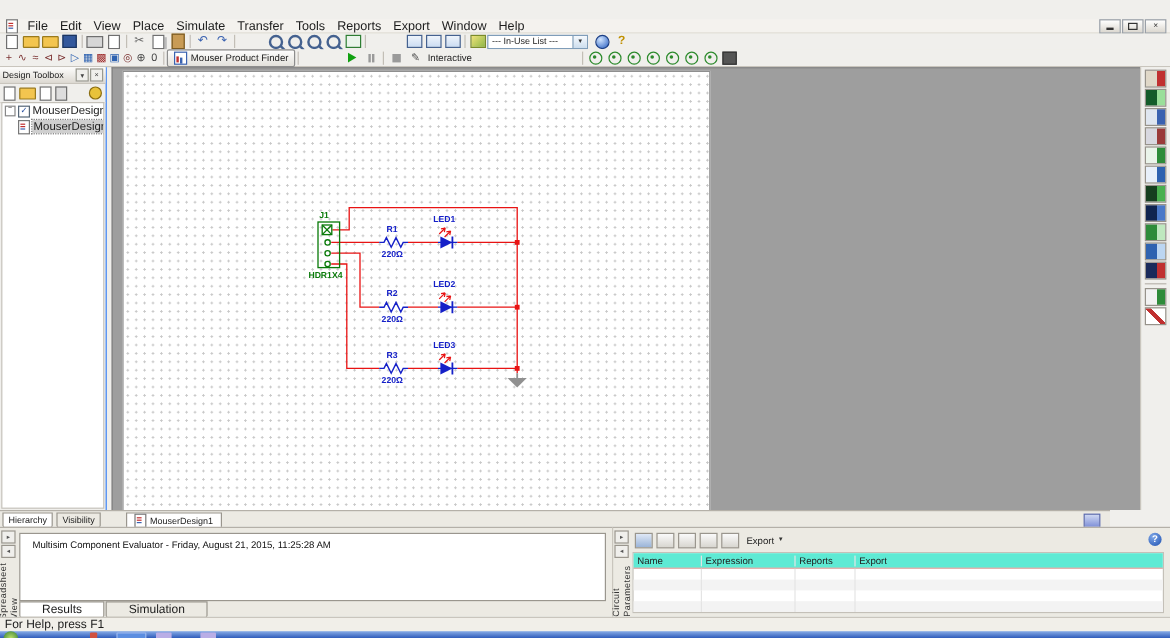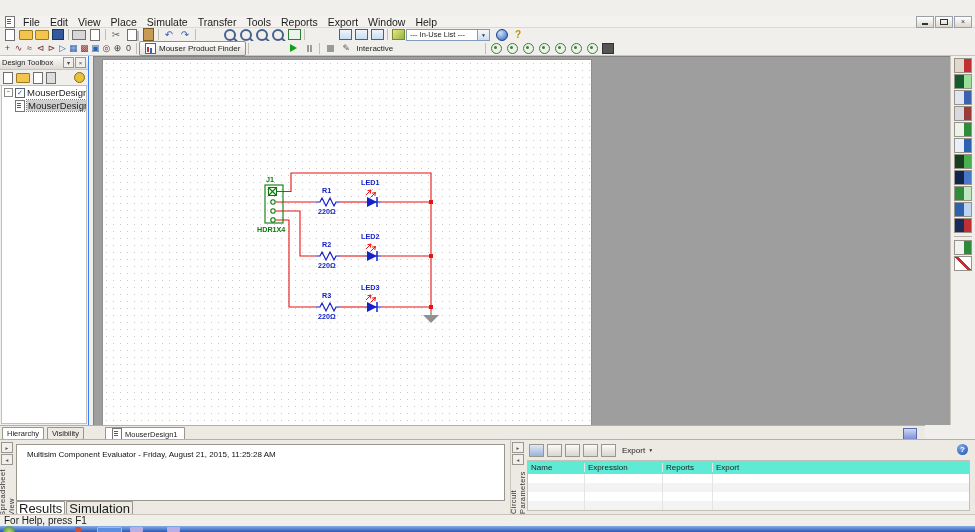--- a/index.html
+++ b/index.html
@@ -114,22 +114,22 @@
   .tabcorner{position:absolute;right:8px;top:2px;width:12px;height:10px;background:linear-gradient(#cfd8f2,#7f90d8);border:1px solid #5a6ab0}
   
   .bl{left:0;top:439px;width:510px;height:75px;background:#eceae3;border-top:1px solid #b4b0a8;box-sizing:border-box}
   .br{left:510px;top:439px;width:465px;height:75px;background:#eceae3;border-top:1px solid #b4b0a8;border-left:1px solid #c9c5bd;box-sizing:border-box}
   .strip{position:absolute;left:0;top:0;width:14px;height:100%;display:flex;flex-direction:column;align-items:center;padding-top:2px;gap:1px;box-sizing:border-box}
   .minib{width:10px;height:9px;border:1px solid #9a968e;background:#f0efec;display:flex;align-items:center;justify-content:center;font-size:5.5px;color:#555;flex:none}
   .vlab{writing-mode:vertical-rl;transform:rotate(180deg);font-size:7.5px;color:#333;margin-top:3px;letter-spacing:.4px}
   .logbox{position:absolute;left:16px;top:4px;width:489px;height:57px;background:#fff;border:1px solid #9a968e;
     font-size:8px;line-height:9.5px;padding:5px 0 0 10px;box-sizing:border-box;color:#111}
   .btabs{position:absolute;left:16px;top:61px;display:flex}
-  .btab{height:12px;border:1px solid #9a968e;background:#eceae3;font-size:13px;display:flex;align-items:center;
-    padding:0 2px;border-radius:0 0 2px 2px;margin-right:1px}
+  .btab{height:12px;border:1px solid #9a968e;background:#eceae3;font-size:10px;display:flex;align-items:center;
+    padding:0 18px;border-radius:0 0 2px 2px;margin-right:1px}
   .btab.active{background:#fff}
   .cp-tools{position:absolute;left:18px;top:3px;height:14px;display:flex;align-items:center;gap:3px}
   .spic{width:13px;height:11px;border:1px solid #9a968e;background:linear-gradient(#fafafa,#d8d6d0);flex:none}
   .spic.blue{background:linear-gradient(#dfe8f6,#9ab4d8)}
   .exportbtn{display:flex;align-items:center;gap:3px;font-size:8px;padding:0 3px;height:13px}
   .exportbtn .dd{font-size:5px;color:#333}
   .cp-help{position:absolute;right:7px;top:4px;width:11px;height:11px;border-radius:50%;background:radial-gradient(circle at 35% 30%,#7fa8e8,#1c4fb0);
     color:#fff;font-size:8px;font-weight:bold;display:flex;align-items:center;justify-content:center}
   .cptable{position:absolute;left:16px;top:20px;width:441px;background:#fff;border:1px solid #c4c0b8;font-size:8px}
   .cprow{display:flex;height:9px}

